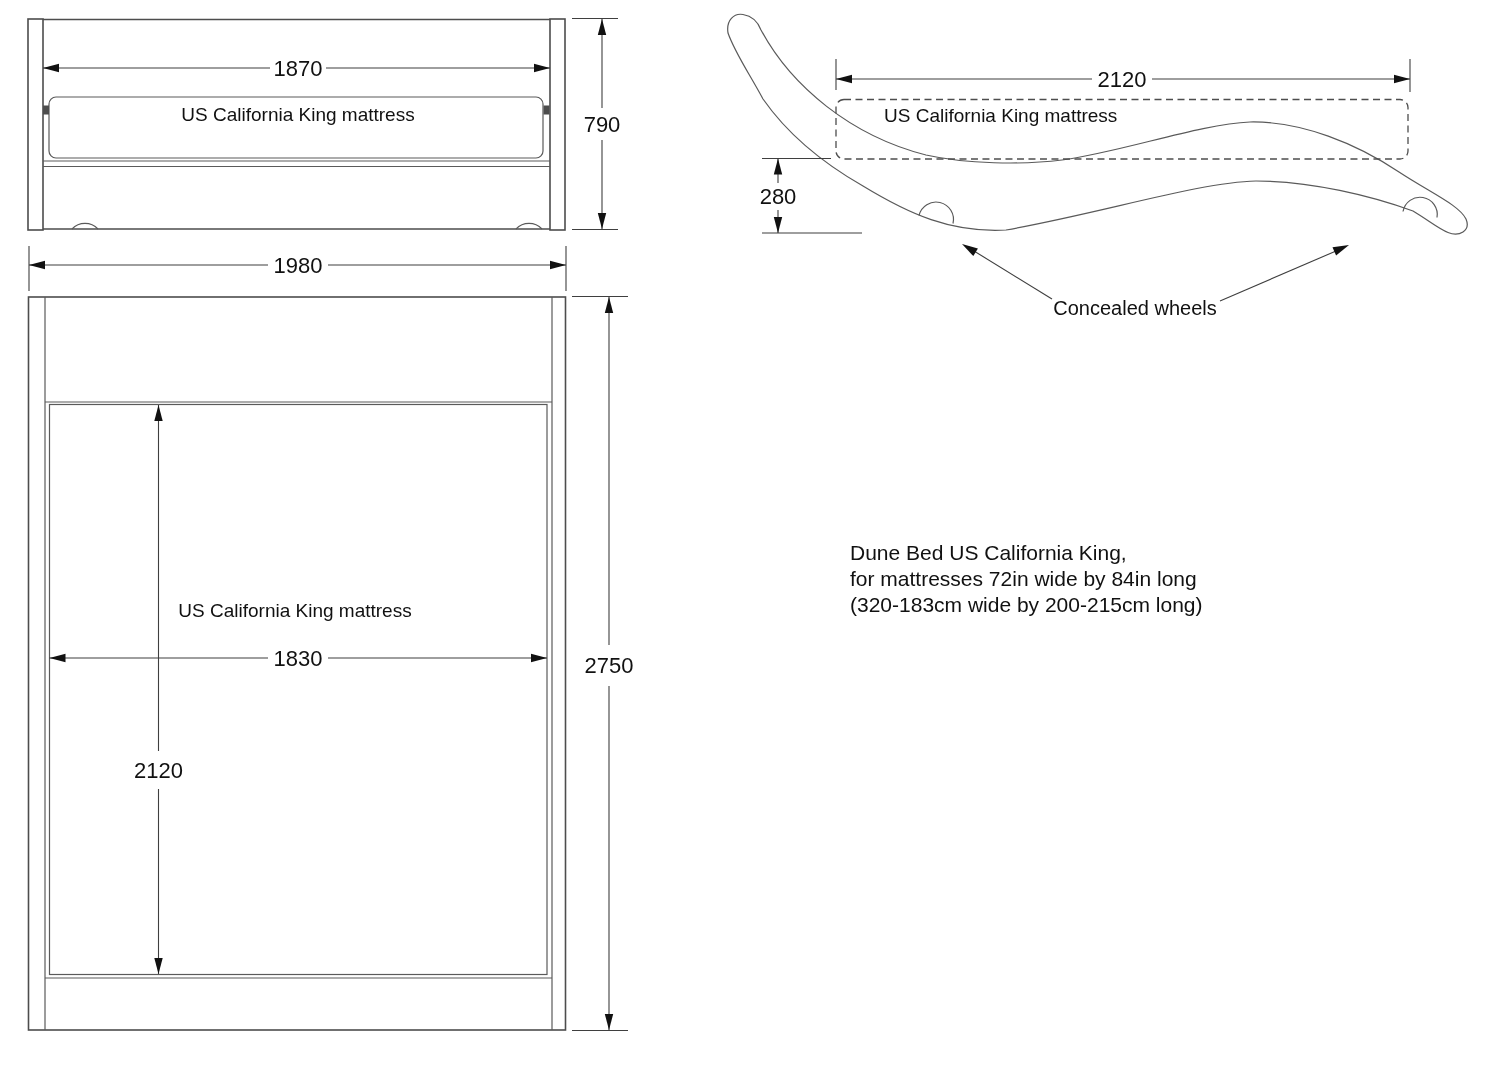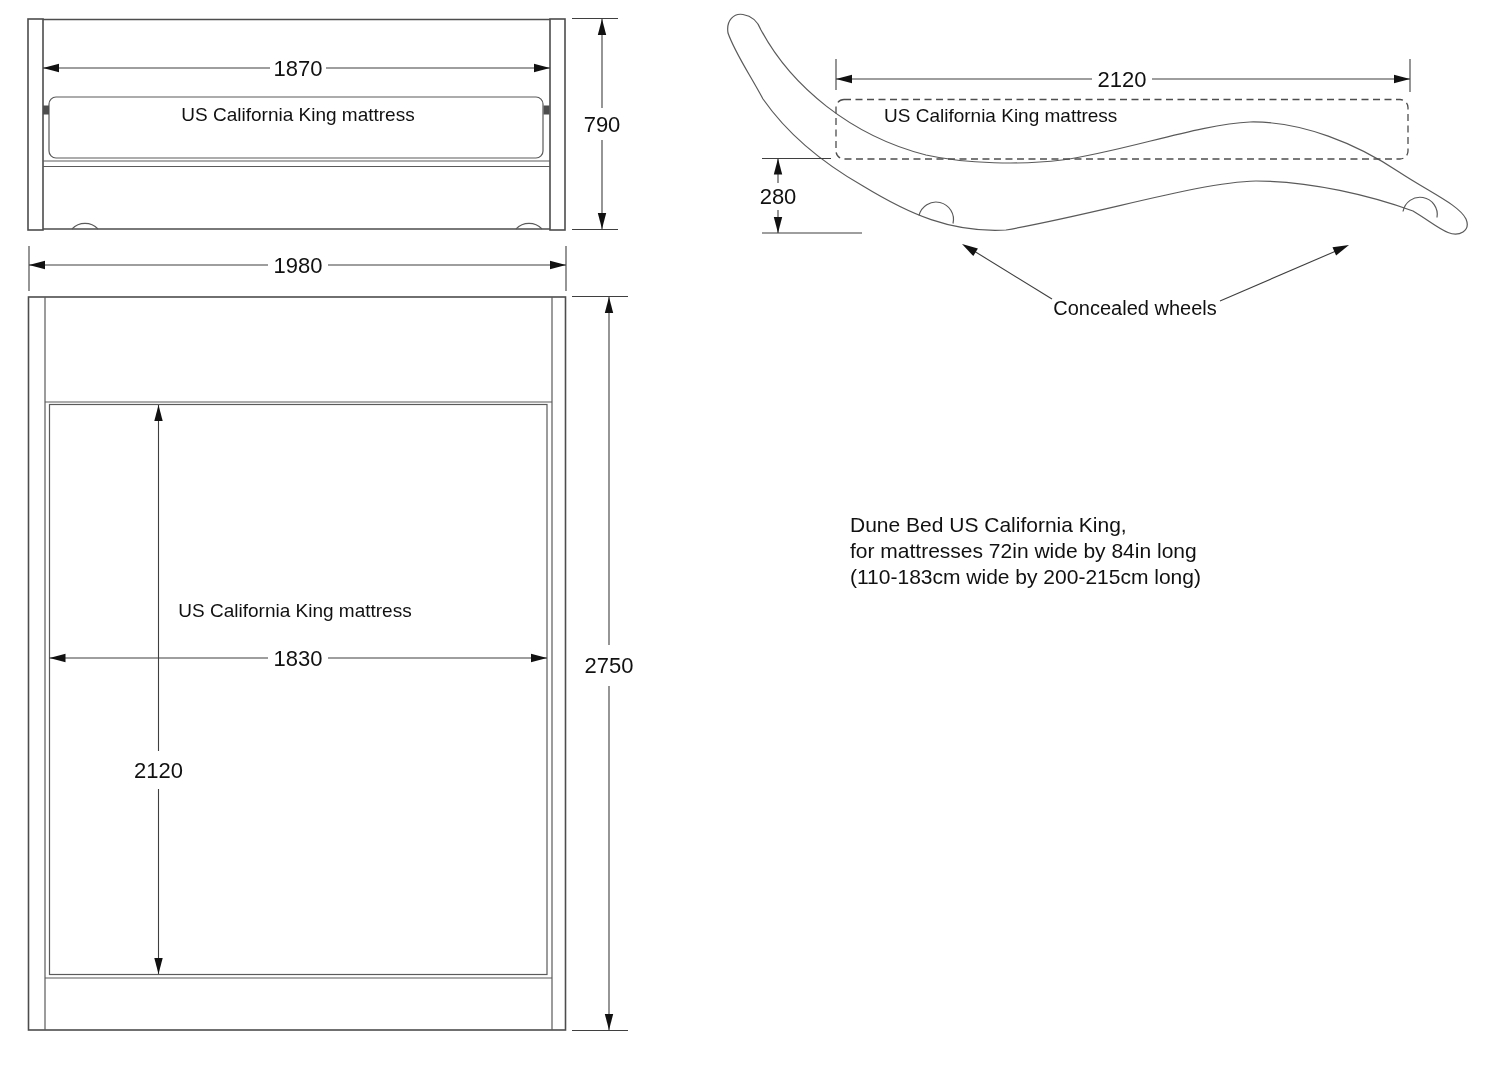--- a/index.html
+++ b/index.html
@@ -7,21 +7,21 @@
           font-family:"Liberation Sans", sans-serif;}
   svg{position:absolute;left:0;top:0;}
   .geo{fill:none;stroke:#4d4d4d;stroke-width:1.6;}
   .geo-thin{fill:none;stroke:#5a5a5a;stroke-width:1.2;}
   .dim{fill:none;stroke:#3f3f3f;stroke-width:1.1;}
   .dash{fill:none;stroke:#4d4d4d;stroke-width:1.3;stroke-dasharray:7 4.5;}
   .arrow{fill:#111111;stroke:none;}
   .dimtext{font-family:"Liberation Sans", sans-serif;font-size:22px;fill:#111111;}
   .labtext{font-family:"Liberation Sans", sans-serif;font-size:19px;fill:#111111;}
   .bracket{fill:#4d4d4d;stroke:none;}
-  #notes{position:absolute;left:850px;top:512px;color:#111111;font-size:21px;line-height:26px;}
+  #notes{position:absolute;left:850px;top:540px;color:#111111;font-size:21px;line-height:26px;}
   #notes .body{}
 </style>
 </head>
 <body>
 
 <div id="canvas">
 
 <svg width="1500" height="1069" viewBox="0 0 1500 1069">
 
   <g>
@@ -151,17 +151,17 @@
       <polygon class="arrow" points="1349,245 1336.1,255.5 1332.5,247.3"></polygon>
       <text class="labtext" x="1135" y="315" text-anchor="middle" style="font-size:20px">Concealed wheels</text>
     </g>
   </g>
 </svg>
 
   <div id="notes">
     <div>Dune Bed US California King,</div>
     <div class="body">
       <div>for mattresses 72in wide by 84in long</div>
-      <div>(110-183cm wide by 200-215cm long)</div>
+      <div>(320-183cm wide by 200-215cm long)</div>
     </div>
   </div>
 
 </div>
 
 </body></html>

